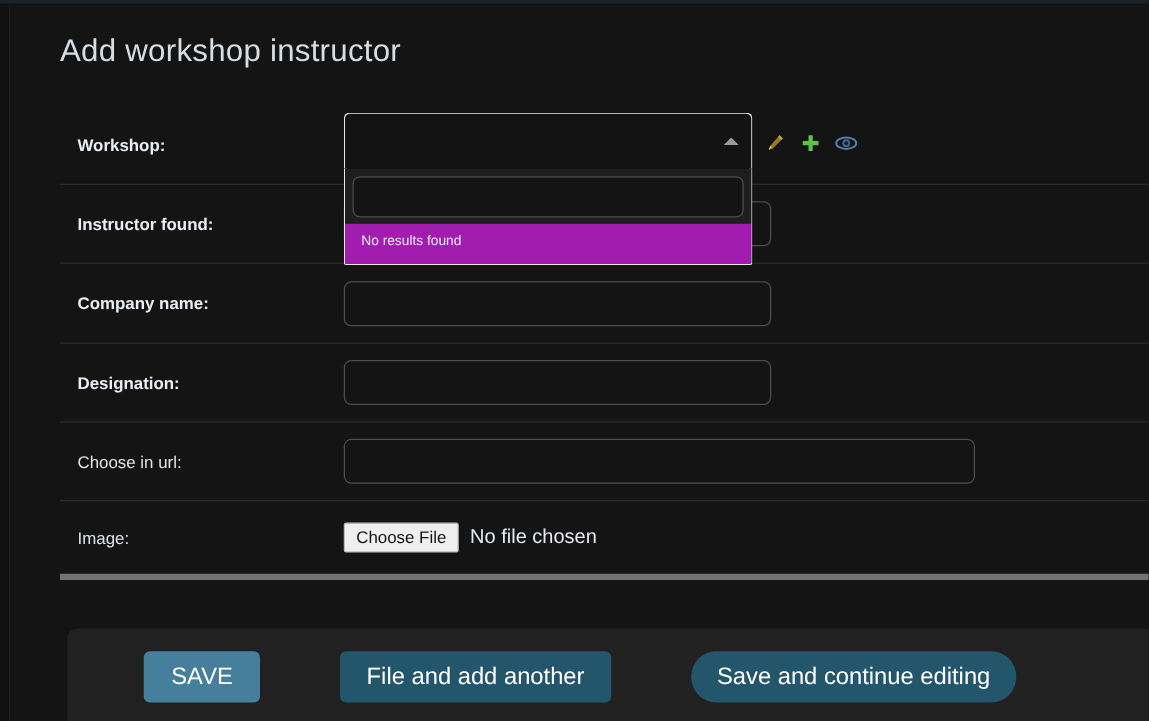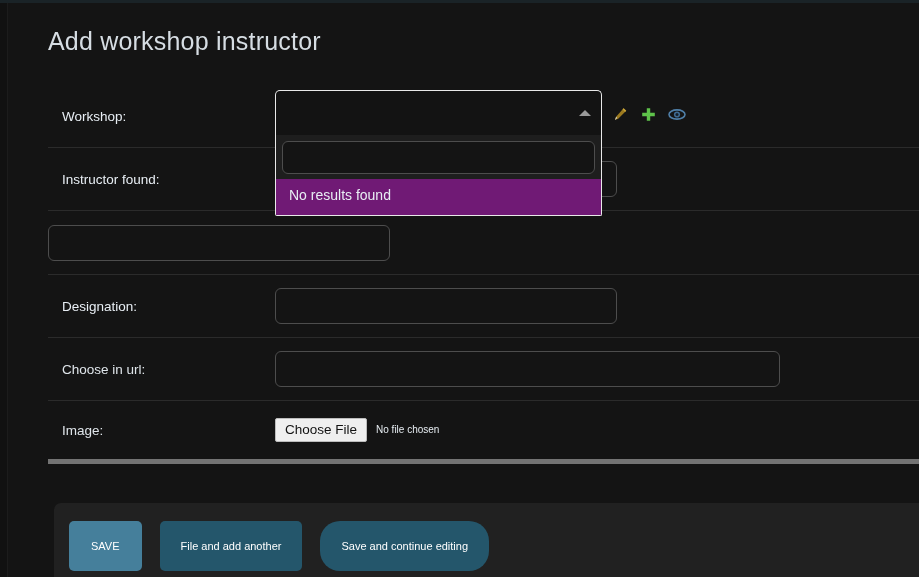--- a/index.html
+++ b/index.html
@@ -58,21 +58,21 @@
   .form-row.r-image      { height: 63px; border-bottom: 5px solid #737373; }
 
   .f-label {
     width: 227px;
     flex: 0 0 227px;
     padding-left: 14px;
     font-size: 13.5px;
     color: #e8eef4;
     white-space: nowrap;
   }
-  .f-label.req { font-weight: normal; }
+  .f-label.req { font-weight: bold; }
   .f-label.opt { font-weight: normal; color: #dfe5ea; }
 
   .f-control { position: relative; flex: 1 1 auto; }
 
   .txt-input {
     display: block;
     height: 36px;
     background: #141414;
     border: 1px solid #4d4d4d;
     border-radius: 6px;
@@ -130,23 +130,23 @@
     border: 1px solid #4d4d4d;
     border-radius: 6px;
     outline: none;
     color: #e8eef4;
     font-family: "Liberation Sans", sans-serif;
     font-size: 13px;
     padding: 0 8px;
   }
   .sel-noresults {
     padding: 8px 13px 12px 13px;
-    font-size: 14px;
+    font-size: 11px;
     color: #e8eef4;
-    background: #701a75;
+    background: #a21caf;
   }
 
   .admin-icons {
     position: absolute;
     left: 337px; top: -10px;
     display: flex;
     align-items: center;
     gap: 11px;
     z-index: 5;
   }
@@ -163,48 +163,49 @@
     border-radius: 2px;
     color: #111;
     font-family: "Liberation Sans", sans-serif;
     font-size: 13.5px;
     padding: 3px 9px 4px 9px;
     line-height: 1.15;
     text-align: center;
   }
   .file-status {
     margin-left: 9px;
-    font-size: 10px;
+    font-size: 16px;
     color: #e6ecf1;
     white-space: nowrap;
   }
 
   .submit-panel {
     position: absolute;
     left: 54px; top: 503px;
     width: 865px; height: 74px;
     background: #212121;
     border-radius: 7px 0 0 0;
   }
   .btn-row {
     position: absolute;
     left: 15px; top: 18px;
     display: flex;
     gap: 18px;
   }
   .btn {
-    height: 50px;
+    height: 41px;
     border: none;
     border-radius: 5px;
     color: #ffffff;
     font-family: "Liberation Sans", sans-serif;
-    font-size: 11px;
+    font-size: 19px;
     padding: 0 21px;
     cursor: pointer;
     white-space: nowrap;
+    margin-left: 46px;
   }
   .btn-save    { background: #457f9b; padding: 0 22px; }
   .btn-another { background: #24566b; }
   .btn-continue{ background: #24566b; border-radius: 20px; }
 </style>
 </head>
 <body>
 
 <div id="page">
 
@@ -258,20 +259,21 @@
     </div>
 
     <div class="form-row r-instructor">
       <div class="f-label req">Instructor found:</div>
       <div class="f-control">
         <input class="txt-input w-instructor" type="text" value="" style="">
       </div>
     </div>
 
     <div class="form-row r-company">
+      <div class="f-label req">Company name:</div>
       <div class="f-control">
         <input class="txt-input w-company" type="text" value="" style="">
       </div>
     </div>
 
     <div class="form-row r-designation">
       <div class="f-label req">Designation:</div>
       <div class="f-control">
         <input class="txt-input w-designation" type="text" value="" style="">
       </div>

